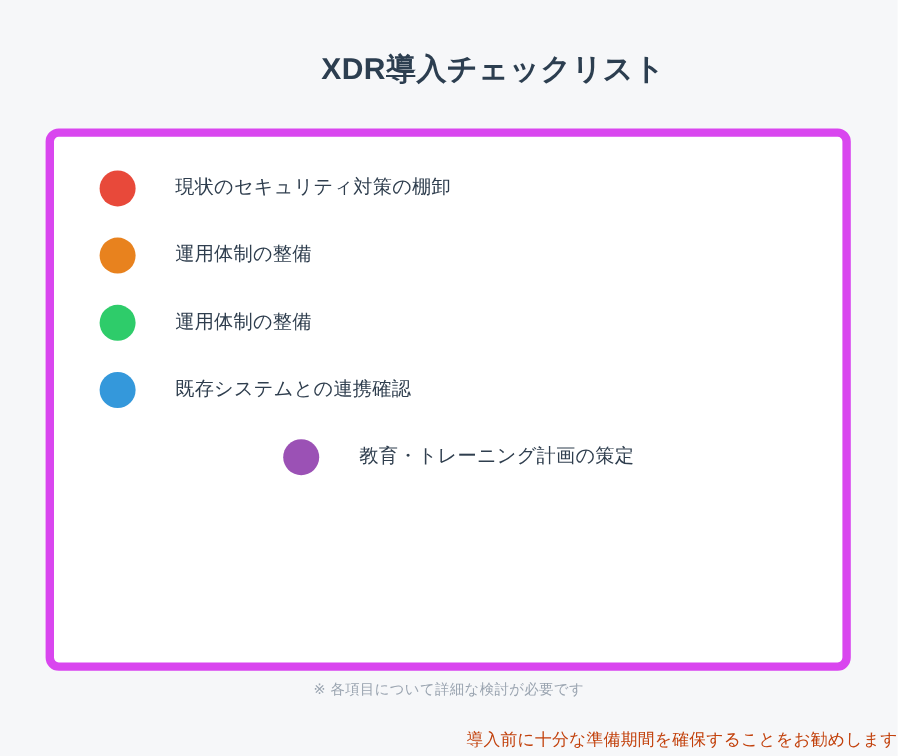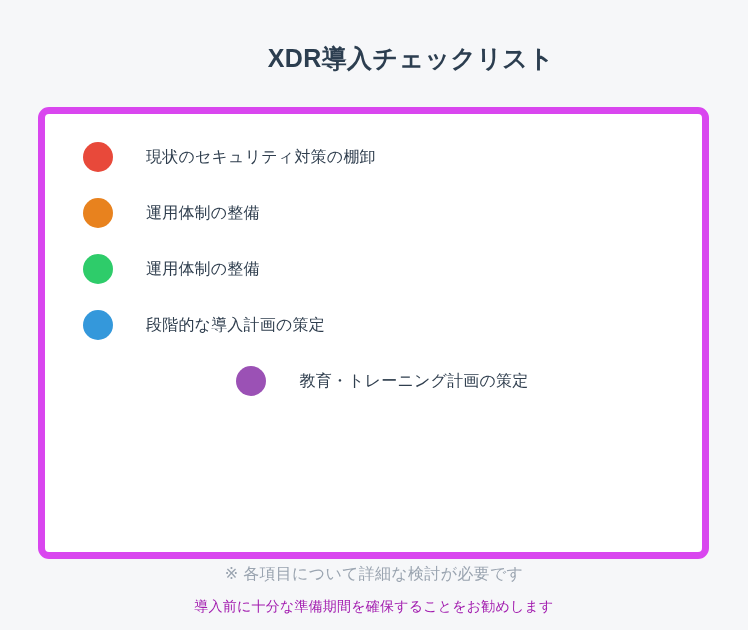--- a/index.html
+++ b/index.html
@@ -80,31 +80,32 @@
     white-space: nowrap;
   }
   .footnotes {
     position: absolute;
     left: 0;
     top: 562px;
     width: 748px;
     text-align: center;
   }
   .footnote-primary {
-    font-size: 16px;
+    font-size: 12px;
     color: #9aa4b0;
     line-height: 24px;
     letter-spacing: 0.3px;
   }
   .footnote-secondary {
     font-size: 14px;
-    color: #a21caf;
+    color: #c2410c;
     line-height: 22px;
     letter-spacing: 0.2px;
-    margin-top: 9px;
+    margin-top: 19px;
+    text-align: right;
   }
 </style>
 </head>
 <body style="background: rgb(246, 247, 249);">
 
 <div class="page">
 
   <h1 class="page-title">XDR導入チェックリスト</h1>
 
   <section class="checklist-card">
@@ -121,21 +122,21 @@
       </li>
 
 
       <li class="check-item">
         <span class="dot" style="background: rgb(46, 204, 106);"></span>
         <span class="item-label">運用体制の整備</span>
       </li>
 
       <li class="check-item">
         <span class="dot" style="background: rgb(52, 152, 219);"></span>
-        <span class="item-label">段階的な導入計画の策定</span>
+        <span class="item-label">既存システムとの連携確認</span>
       </li>
 
       <li class="check-item">
         <span class="dot" style="background: rgb(155, 81, 181);"></span>
         <span class="item-label">教育・トレーニング計画の策定</span>
       </li>
 
     </ul>
   </section>
 

